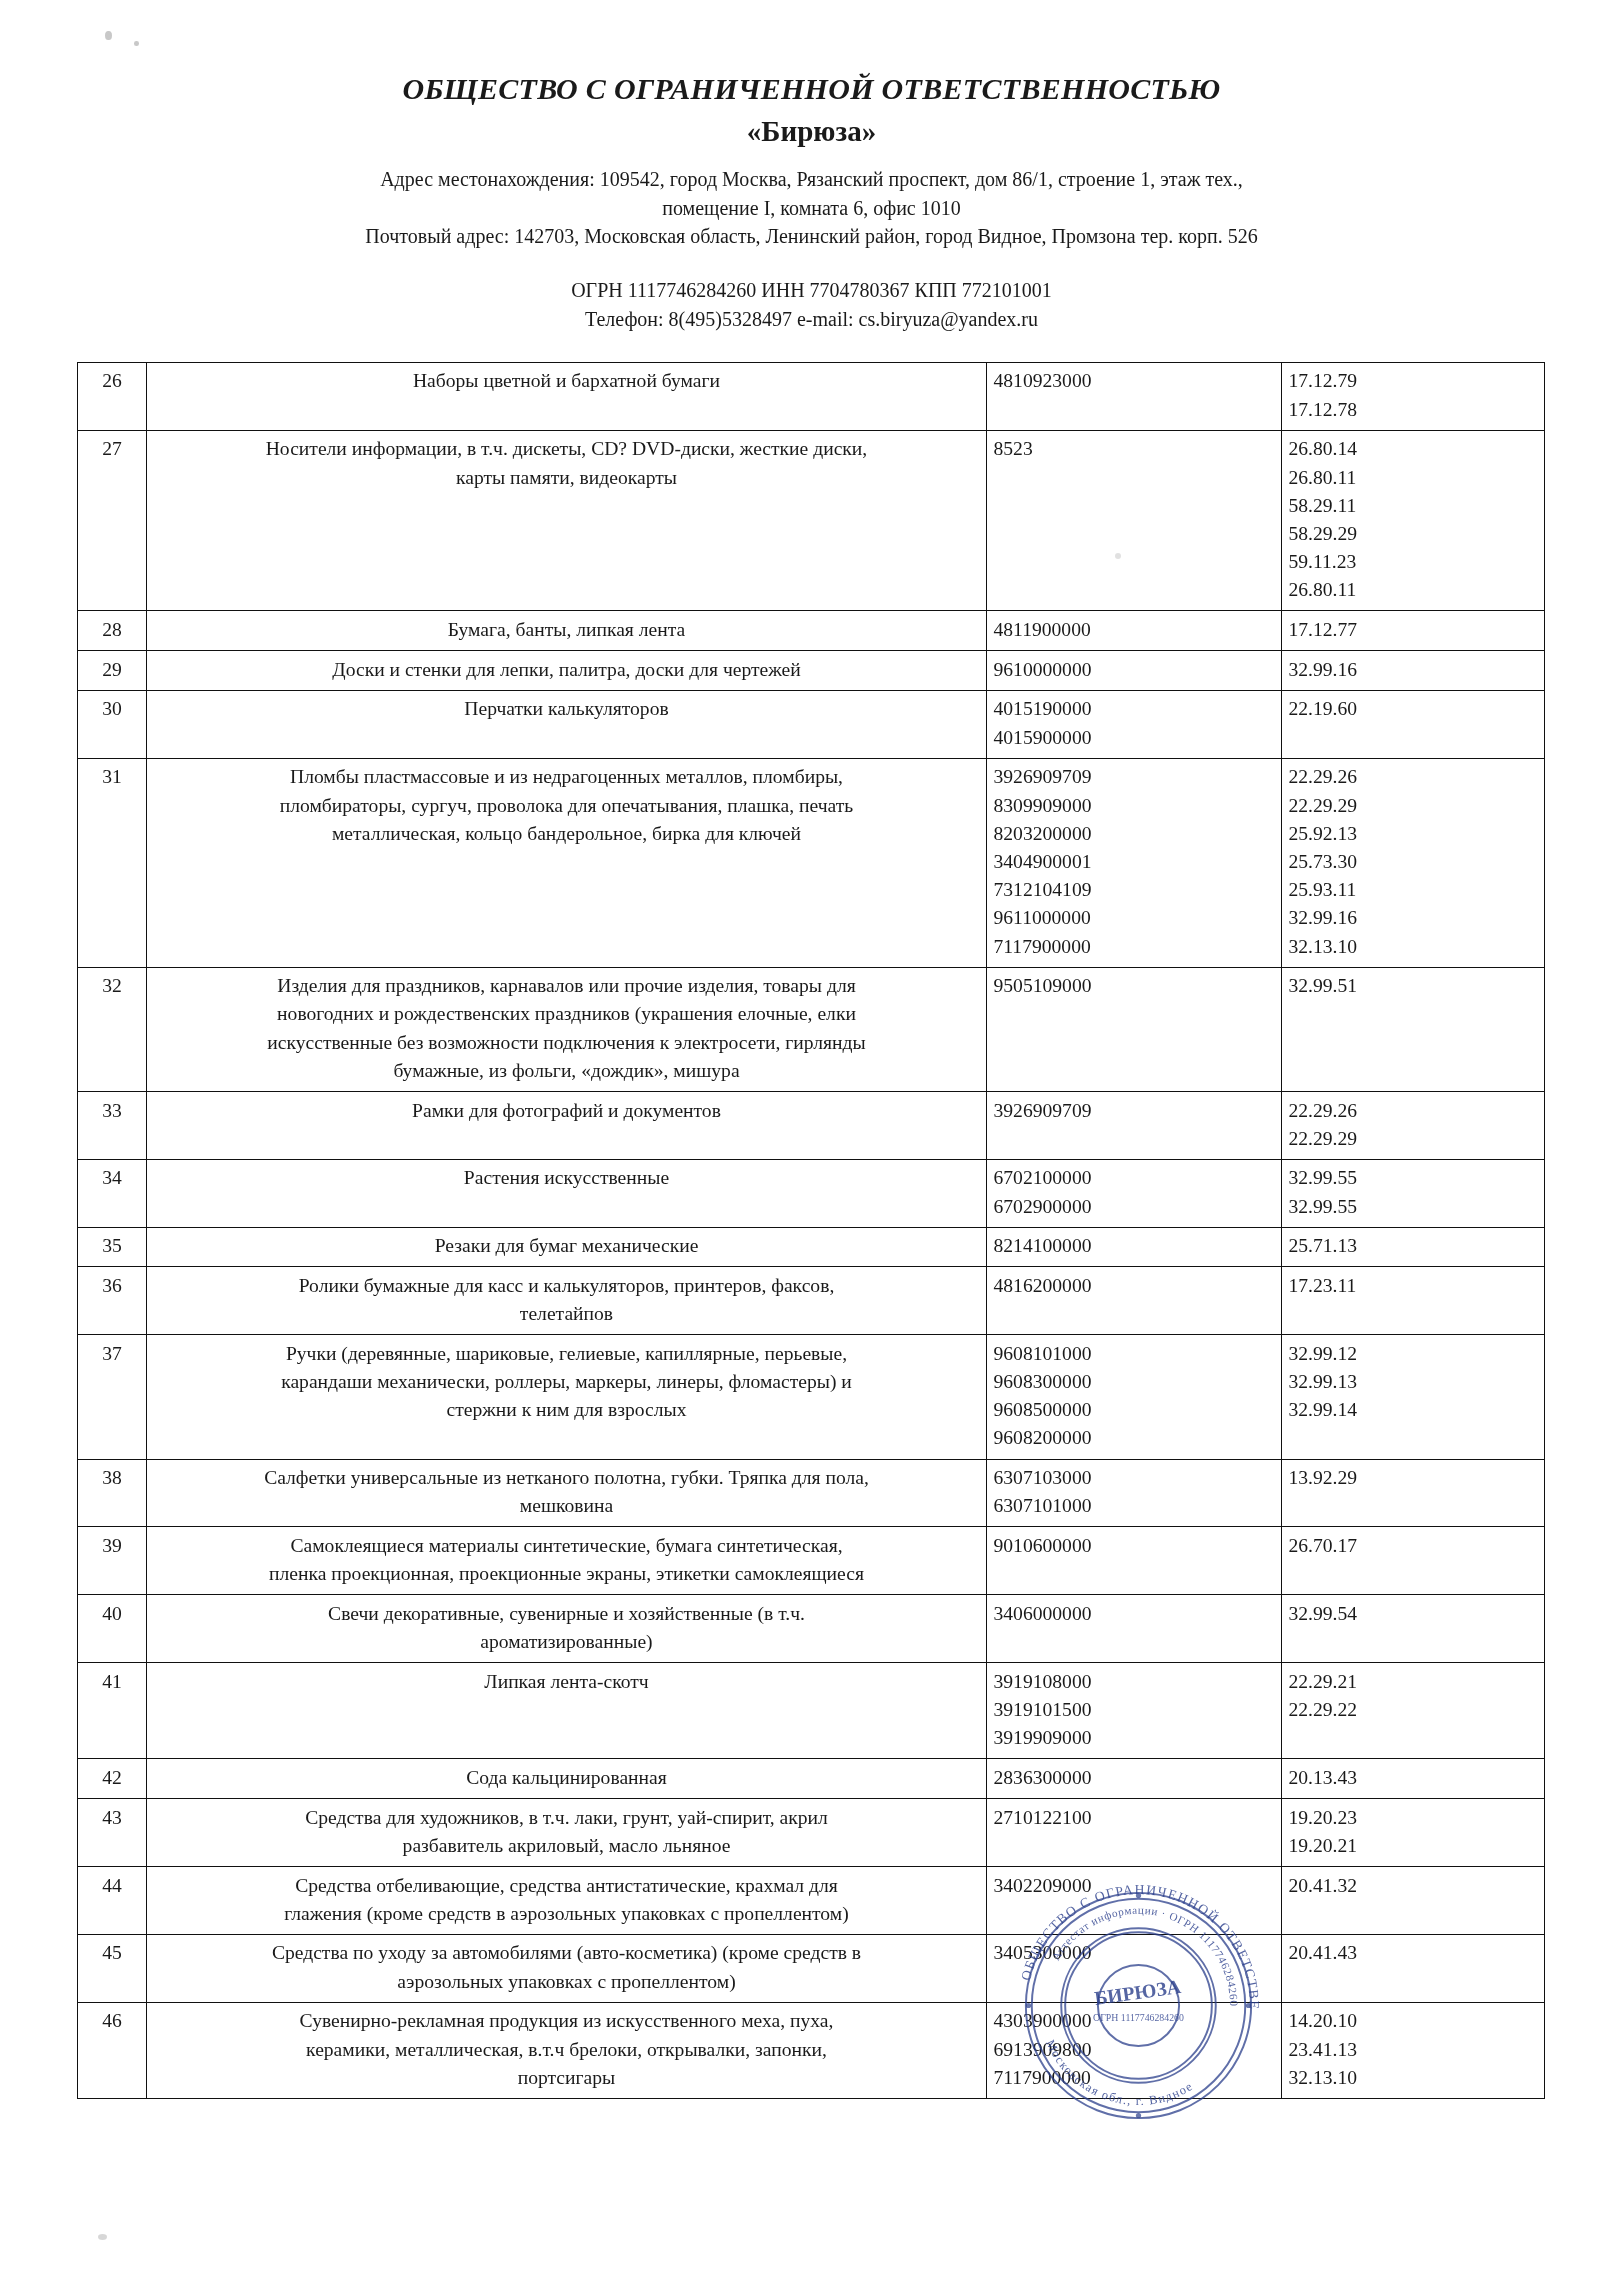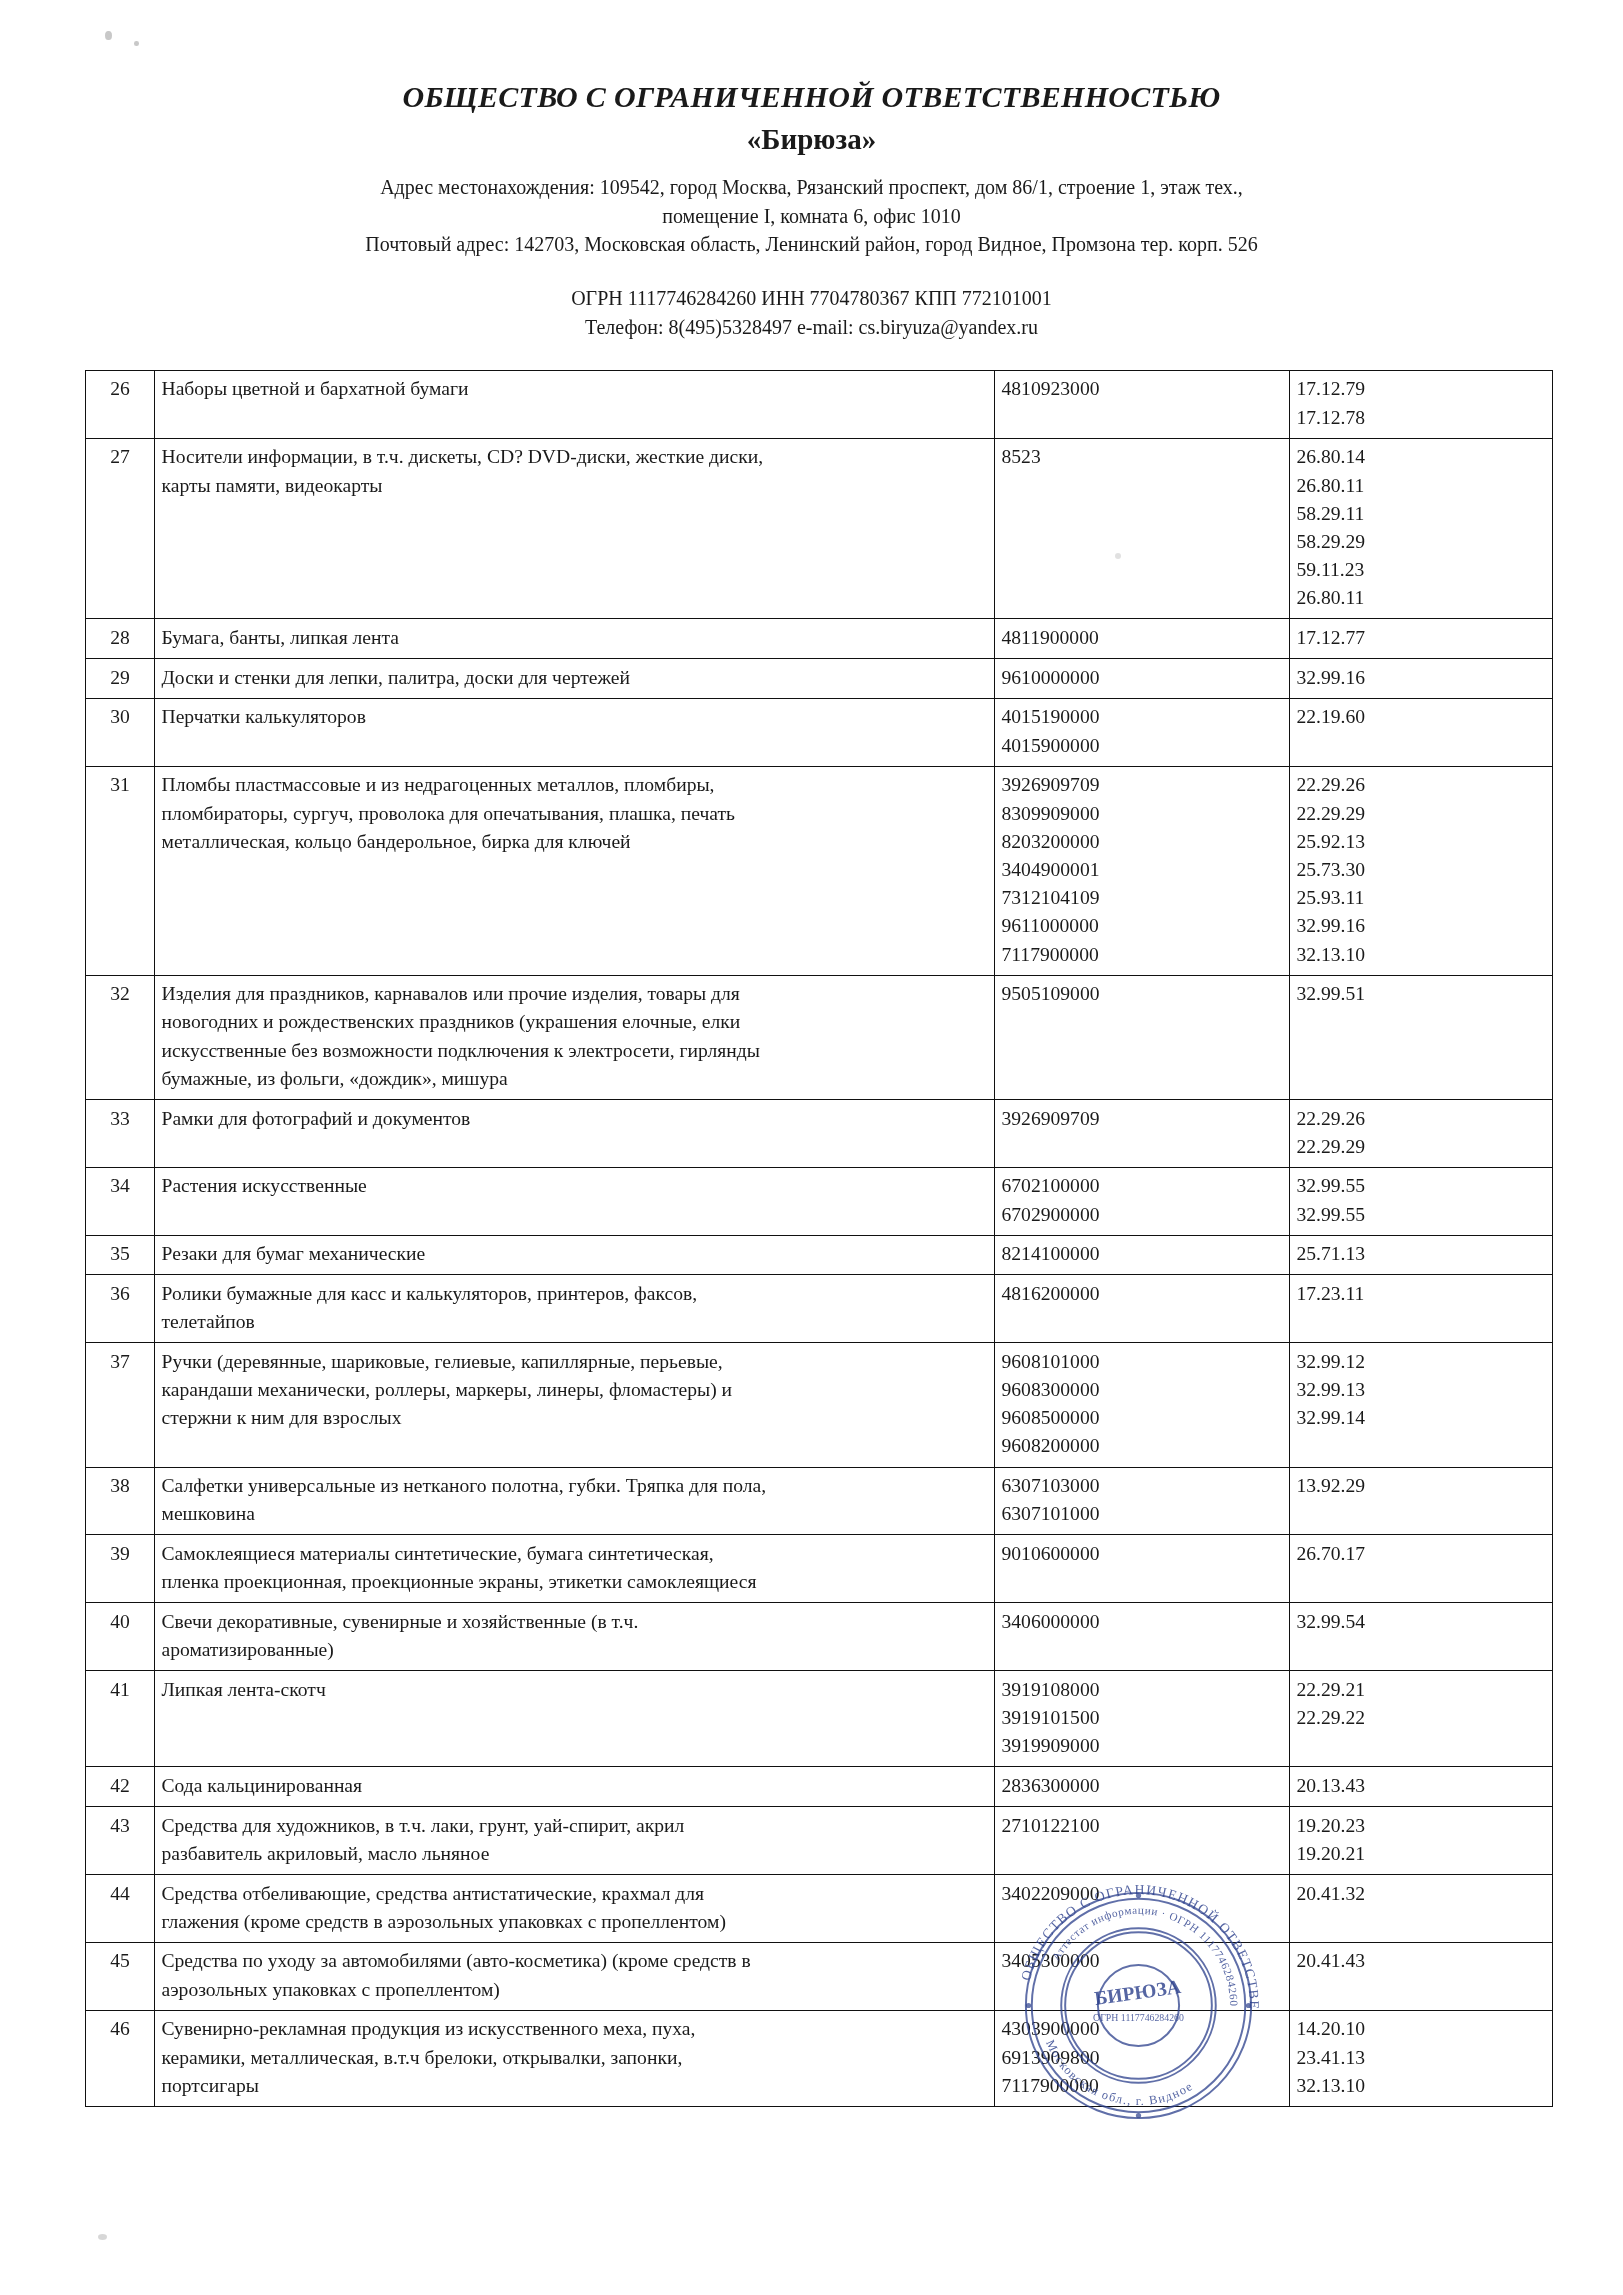--- a/index.html
+++ b/index.html
@@ -13,21 +13,21 @@
     font-family: "Liberation Serif", serif;
     color: #1a1a1a;
     position: relative;
     overflow: hidden;
   }
   .page {
     position: relative;
     width: 1623px;
     height: 2295px;
     box-sizing: border-box;
-    padding: 8px;
+    padding: 0;
   }
   .header {
     text-align: center;
     padding-top: 72px;
   }
   .company-line1 {
     font-size: 30px;
     font-weight: bold;
     font-style: italic;
     letter-spacing: 0.3px;
@@ -67,20 +67,21 @@
   td.c-num {
     width: 55px;
     text-align: center;
     padding-left: 2.6px;
     padding-right: 2.6px;
     font-family: Liberation Serif, serif;
   }
   td.c-name {
     width: 826px;
     padding-left: 11.8px;
+    text-align: center;
   }
   td.c-tn {
     width: 281px;
     padding-left: 11.8px;
   }
   td.c-okpd {
     width: 249px;
     padding-left: 14.4px;
   }
   .ln {

